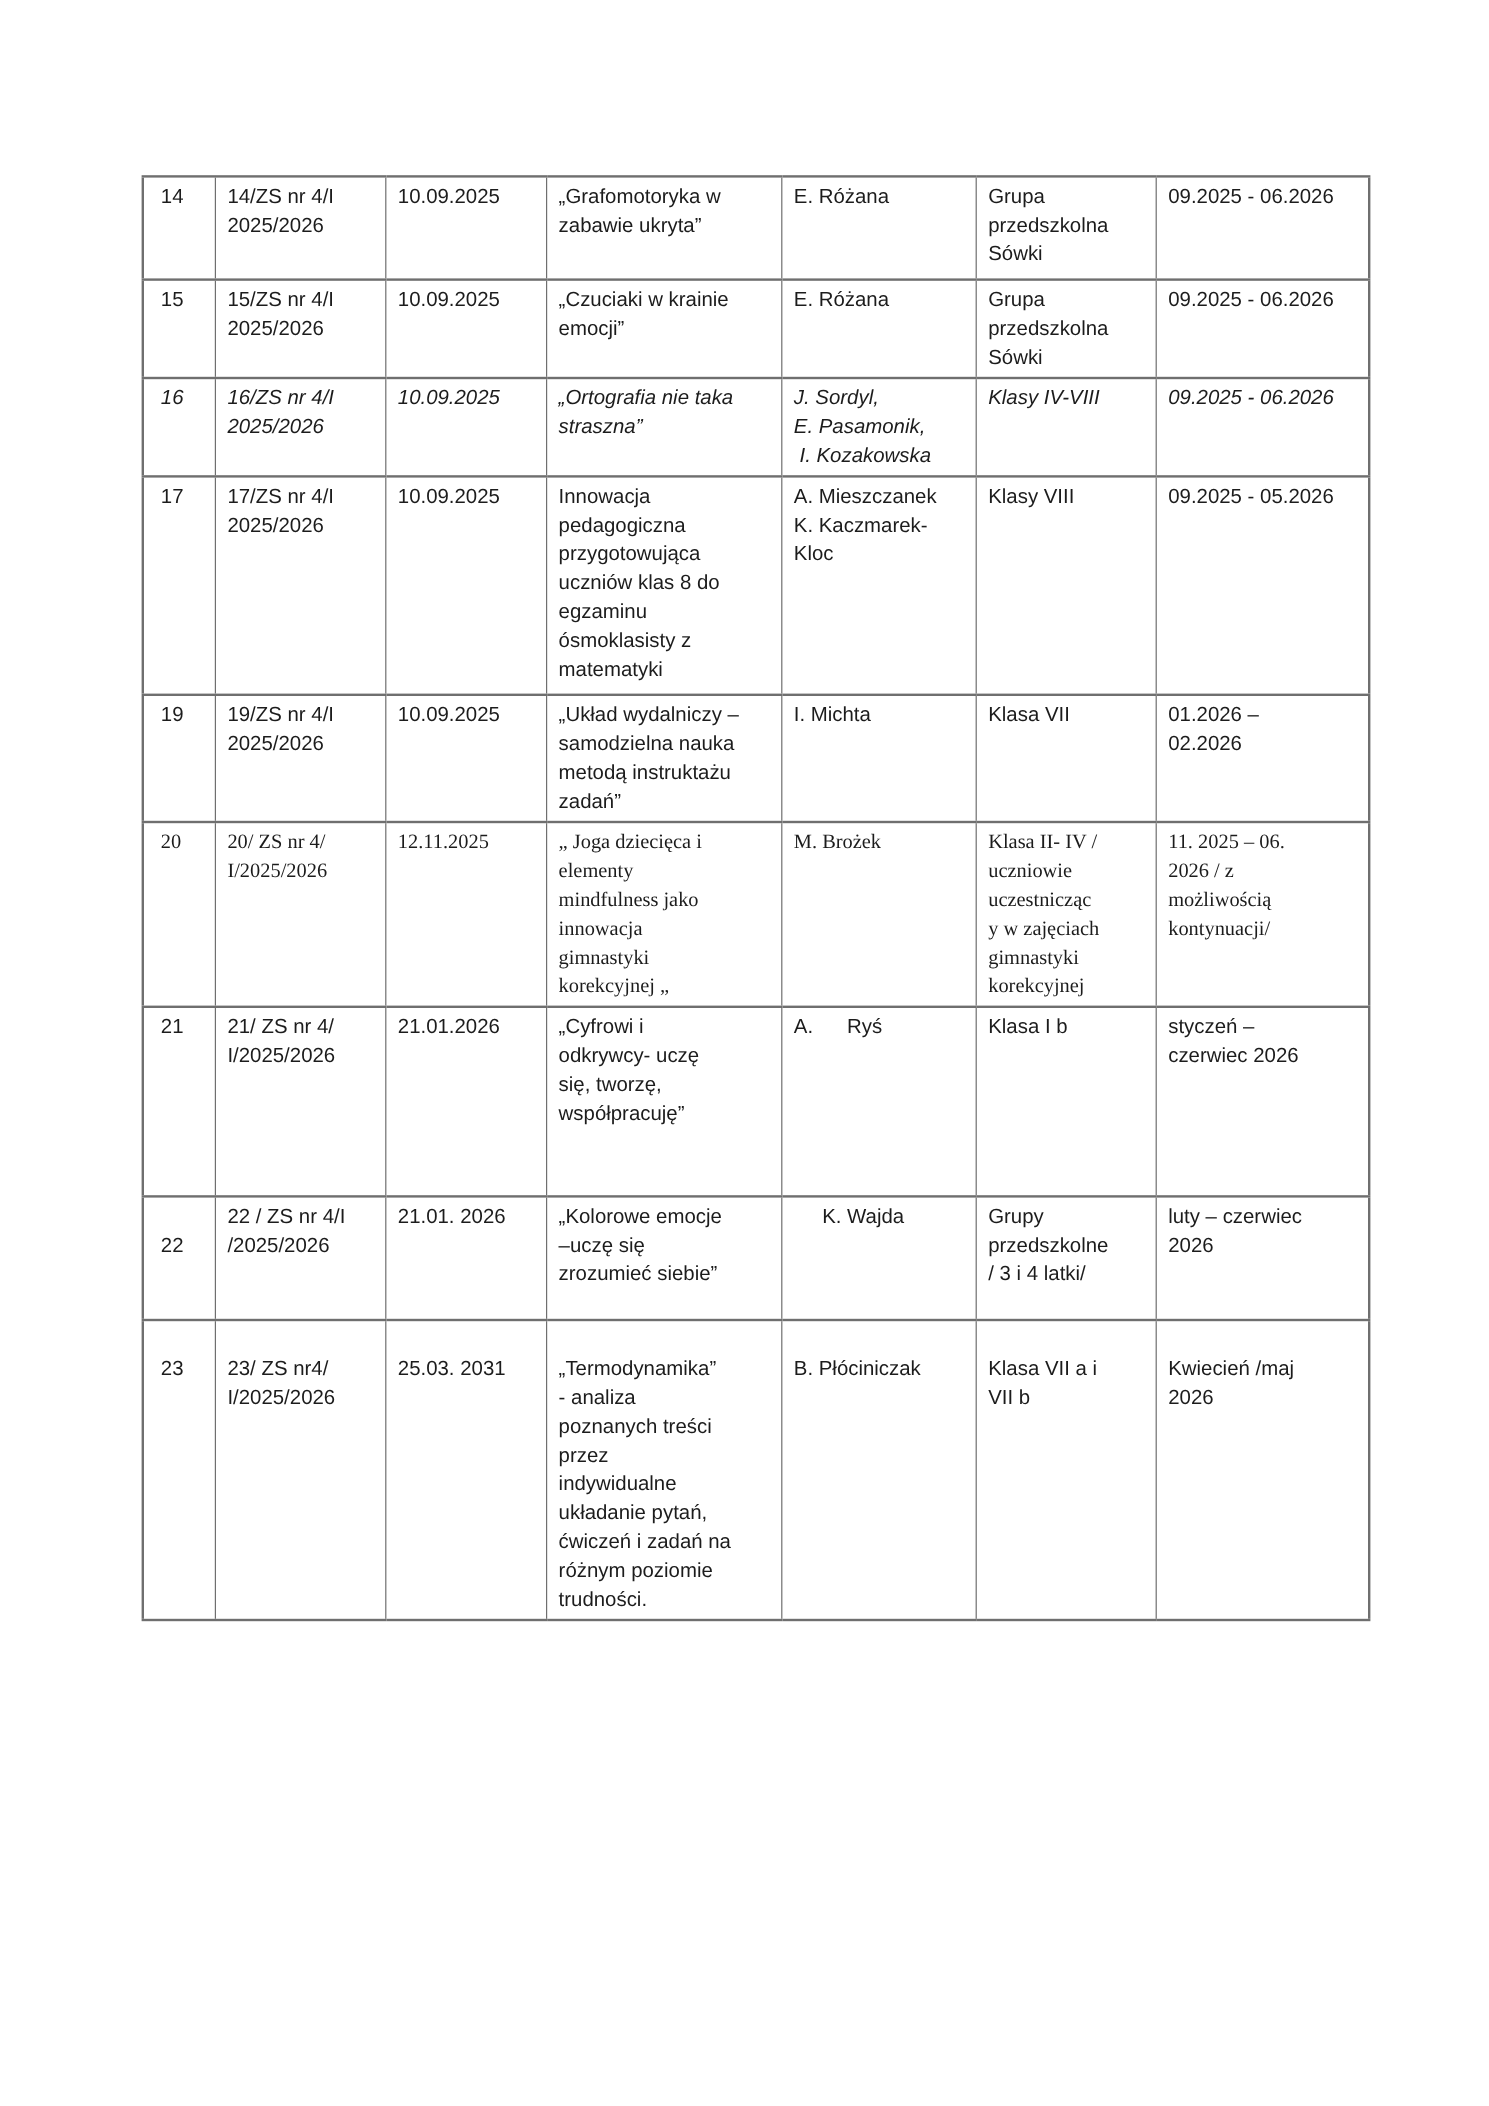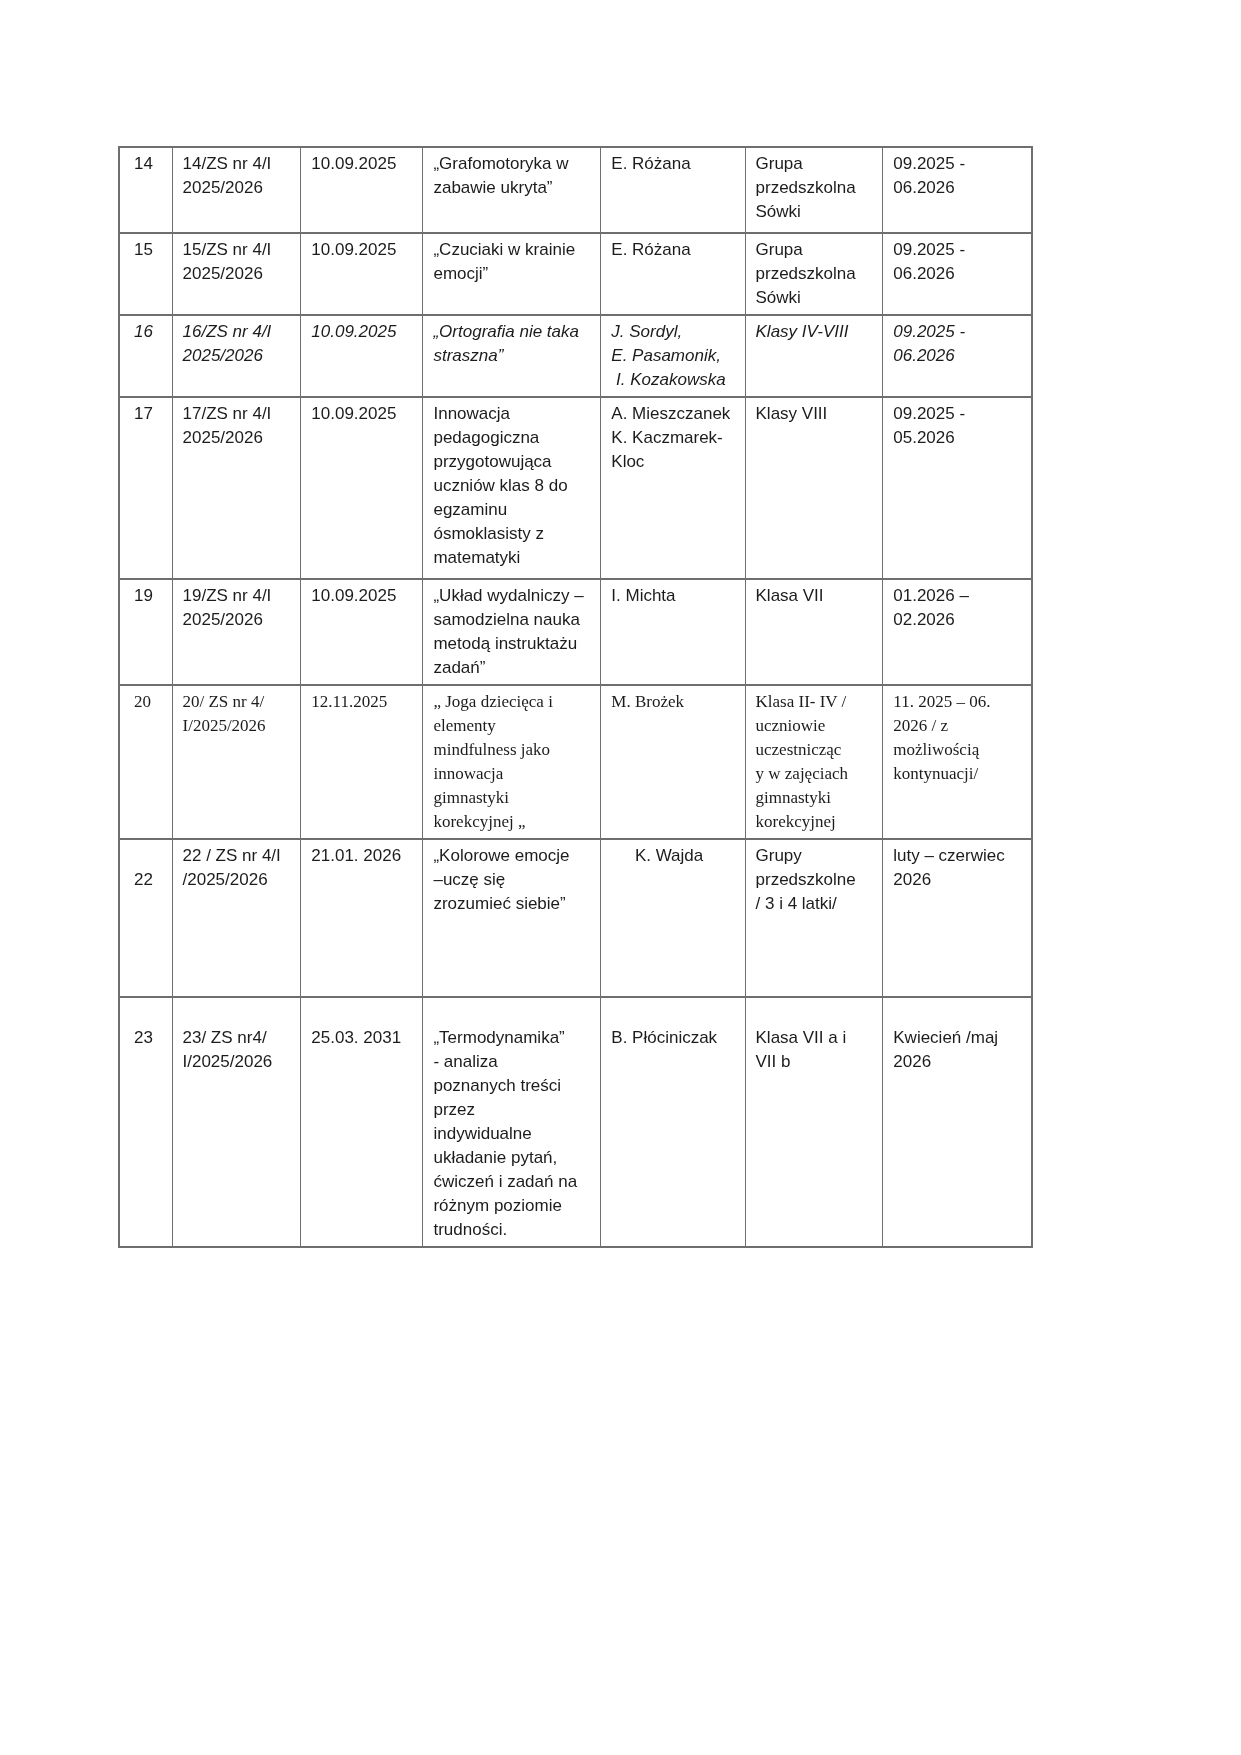--- a/index.html
+++ b/index.html
@@ -10,21 +10,21 @@
   body {
     width: 1241px;
     height: 1755px;
     position: relative;
     font-family: "Liberation Sans", "DejaVu Sans", sans-serif;
     color: #1c1c1c;
   }
   .page {
     position: absolute;
     left: 0; top: 0;
-    width: 1033px;
+    width: 1241px;
     height: 1755px;
     background: #ffffff;
   }
   table.doc-table {
     position: absolute;
     left: 118px;
     top: 146px;
     border-collapse: collapse;
     table-layout: fixed;
     border: 2px solid #6f6f6f;
@@ -156,20 +156,34 @@
 uczestnicząc
 y w zajęciach
 gimnastyki
 korekcyjnej</td>
     <td class="c-period">11. 2025 – 06.
 2026 / z
 możliwością
 kontynuacji/</td>
   </tr>
         <tr>
+    <td class="c-nr">21</td>
+    <td class="c-sign">21/ ZS nr 4/
+I/2025/2026</td>
+    <td class="c-date">21.01.2026</td>
+    <td class="c-title">„Cyfrowi i
+odkrywcy- uczę
+się, tworzę,
+współpracuję”</td>
+    <td class="c-author">A.      Ryś</td>
+    <td class="c-classes">Klasa I b</td>
+    <td class="c-period">styczeń –
+czerwiec 2026</td>
+  </tr>
+        <tr>
     <td class="c-nr">
 22</td>
     <td class="c-sign">22 / ZS nr 4/I
 /2025/2026</td>
     <td class="c-date">21.01. 2026</td>
     <td class="c-title">„Kolorowe emocje
 –uczę się
 zrozumieć siebie”</td>
     <td class="c-author">     K. Wajda</td>
     <td class="c-classes">Grupy

